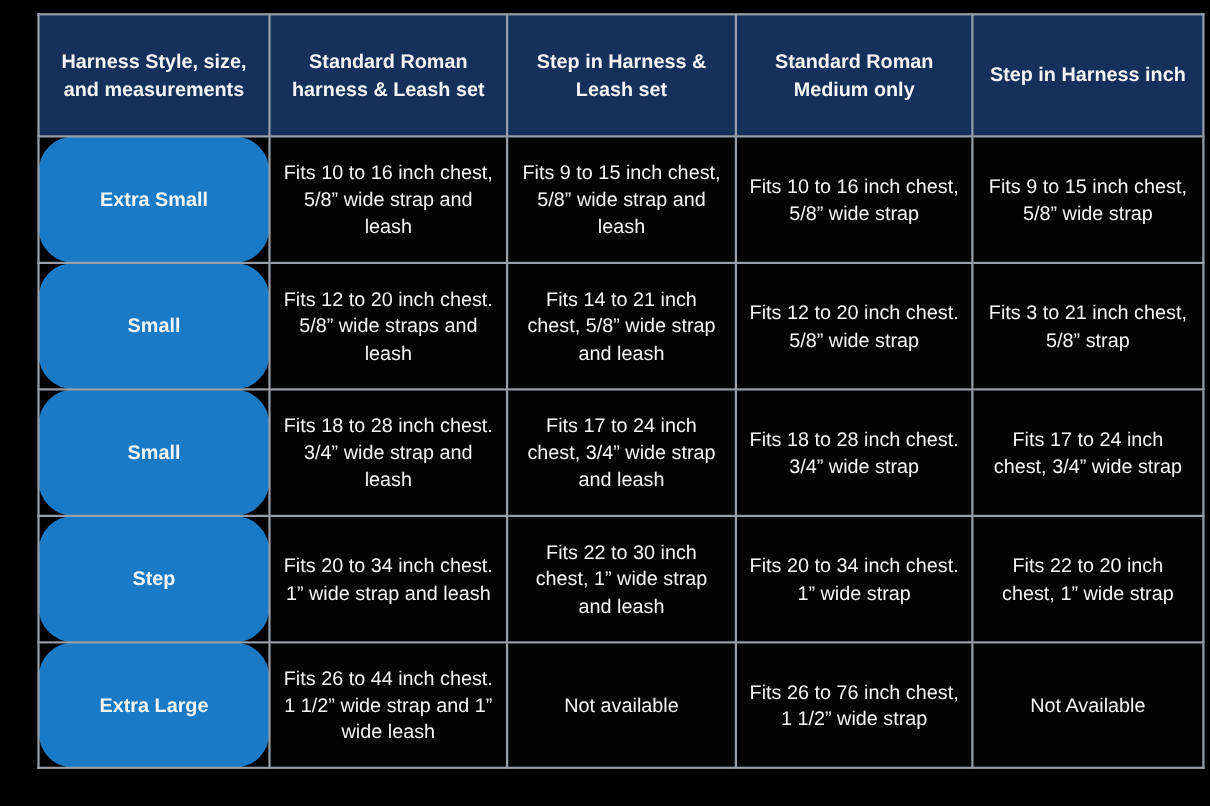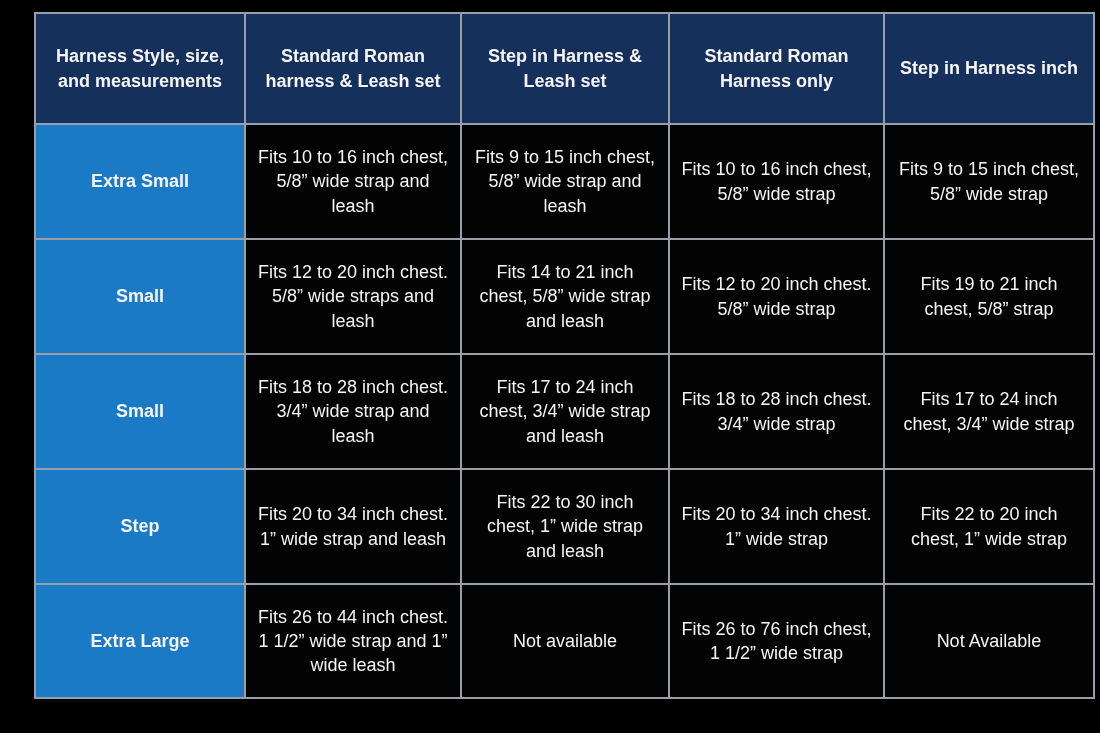--- a/index.html
+++ b/index.html
@@ -31,20 +31,21 @@
   th.col-header {
     background: #16305c;
     font-weight: bold;
     padding: 6px 9px;
     height: 111px;
   }
   td.size-cell {
     background: #1a7ac6;
     font-weight: bold;
     padding: 4px 0;
+    border-radius: 32px;
   }
   td.spec-cell {
     background: #030303;
     padding: 4px 11px;
   }
   tr.data-row { height: 115px; }
   tr.data-row:last-child { height: 114px; }
 </style>
 </head>
 <body>
@@ -56,38 +57,38 @@
       <col style="width:216px">
       <col style="width:208px">
       <col style="width:215px">
       <col style="width:210px">
     </colgroup>
     <thead>
       <tr>
         <th class="col-header">Harness Style, size, and measurements</th>
         <th class="col-header">Standard Roman harness &amp; Leash set</th>
         <th class="col-header">Step in Harness &amp; Leash set</th>
-        <th class="col-header">Standard Roman Harness only</th>
+        <th class="col-header">Standard Roman Medium only</th>
         <th class="col-header">Step in Harness inch</th>
       </tr>
     </thead>
     <tbody>
       <tr class="data-row">
         <td class="size-cell">Extra Small</td>
         <td class="spec-cell">Fits 10 to 16 inch chest, 5/8” wide strap and leash</td>
         <td class="spec-cell">Fits 9 to 15 inch chest, 5/8” wide strap and leash</td>
         <td class="spec-cell">Fits 10 to 16 inch chest, 5/8” wide strap</td>
         <td class="spec-cell">Fits 9 to 15 inch chest, 5/8” wide strap</td>
       </tr>
       <tr class="data-row">
         <td class="size-cell">Small</td>
         <td class="spec-cell">Fits 12 to 20 inch chest. 5/8” wide straps and leash</td>
         <td class="spec-cell">Fits 14 to 21 inch chest, 5/8” wide strap and leash</td>
         <td class="spec-cell">Fits 12 to 20 inch chest. 5/8” wide strap</td>
-        <td class="spec-cell">Fits 19 to 21 inch chest, 5/8” strap</td>
+        <td class="spec-cell">Fits 3 to 21 inch chest, 5/8” strap</td>
       </tr>
       <tr class="data-row">
         <td class="size-cell">Small</td>
         <td class="spec-cell">Fits 18 to 28 inch chest. 3/4” wide strap and leash</td>
         <td class="spec-cell">Fits 17 to 24 inch chest, 3/4” wide strap and leash</td>
         <td class="spec-cell">Fits 18 to 28 inch chest. 3/4” wide strap</td>
         <td class="spec-cell">Fits 17 to 24 inch chest, 3/4” wide strap</td>
       </tr>
       <tr class="data-row">
         <td class="size-cell">Step</td>

